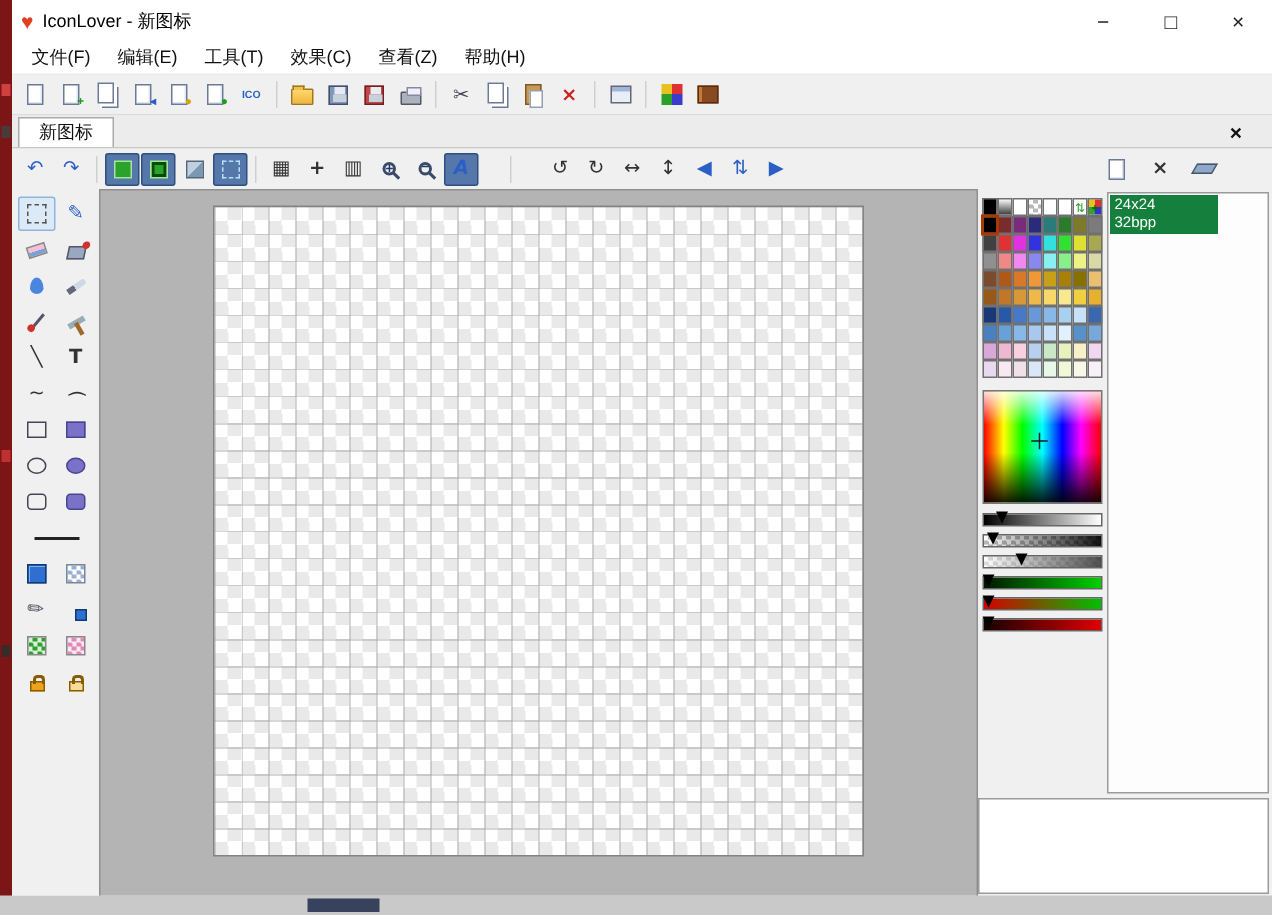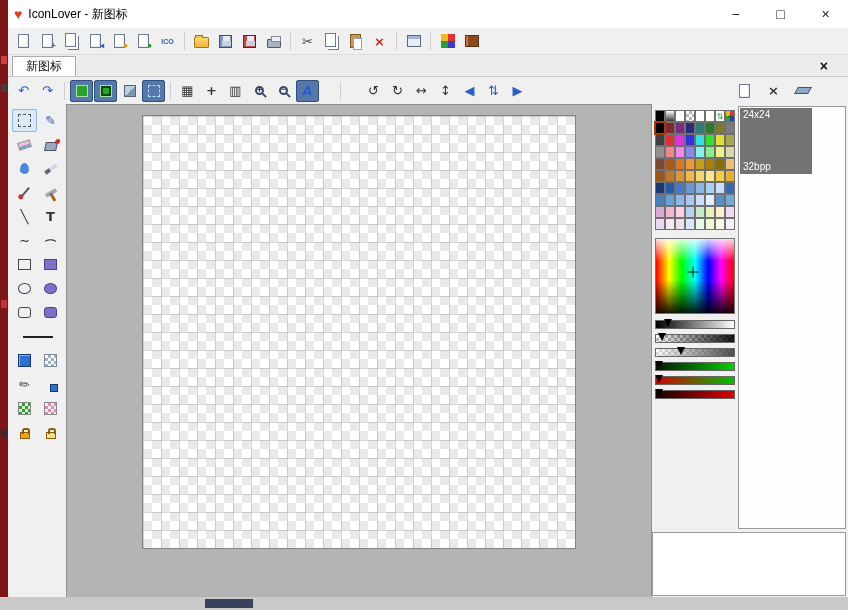--- a/index.html
+++ b/index.html
@@ -51,21 +51,21 @@
       repeating-linear-gradient(to right, rgba(150,150,150,.38) 0 1px, transparent 1px 18px),
       repeating-linear-gradient(to bottom, rgba(150,150,150,.38) 0 1px, transparent 1px 18px),
       conic-gradient(#e9e9e9 25%, #ffffff 0 50%, #e9e9e9 0 75%, #ffffff 0);
     background-size:100% 100%, 100% 100%, 18px 18px; }
 
   .rightside { width:196px; display:flex; flex-direction:column; flex:none; padding:2px 2px 1px 0; }
   .righttop { flex:1; display:flex; min-height:0; }
   .colorpanel { width:86px; padding:4px 3px 0 3px; flex:none; }
   .listpanel { flex:1; border:1px solid #9a9a9a; background:#fdfdfd; padding:1px; }
   .listitem { width:72px; min-height:26px; padding:1px 3px; font-size:10px; line-height:12px; display:flex; flex-direction:column; }
-  .listitem.selected { background:#737373; color:#fff;gap:40px; }
+  .listitem.selected { background:#15803d; color:#fff; }
   .preview { height:64px; border:1px solid #9a9a9a; background:#fff; margin-top:3px; flex:none; }
 
   .palgrid { display:grid; grid-template-columns:repeat(8, 10px); grid-auto-rows:12px; }
   .sw { width:10px; height:12px; border:1px solid #707070; margin:0 -1px -1px 0; display:flex; align-items:center; justify-content:center; }
   .sw.chk { background:conic-gradient(#b8b8b8 25%, #fff 0 50%, #b8b8b8 0 75%, #fff 0); background-size:6px 6px; }
   .sw.grd { background:linear-gradient(#fafafa, #3c3c3c); }
   .sw.swp { font-size:8px; color:#1f9d1f; background:#fff; }
   .sw.palico { background:conic-gradient(#e03030 25%, #3333cc 0 50%, #33a033 0 75%, #e8c020 0); font-size:8px; font-weight:bold; color:#0c6b0c; }
   .sw.sel { outline:2px solid #a83a00; outline-offset:-1px; z-index:2; }
 
@@ -176,20 +176,28 @@
     <div class="titlebar">
       <span class="appico">♥</span>
       <span class="title">IconLover - 新图标</span>
       <span class="wbtns">
         <span class="wbtn">−</span>
         <span class="wbtn">□</span>
         <span class="wbtn">×</span>
       </span>
     </div>
 
+    <div class="menubar">
+        <span class="mitem">文件(F)</span>
+        <span class="mitem">编辑(E)</span>
+        <span class="mitem">工具(T)</span>
+        <span class="mitem">效果(C)</span>
+        <span class="mitem">查看(Z)</span>
+        <span class="mitem">帮助(H)</span>
+      </div>
 
     <div class="toolbar tb1">
         <span class="tb">
           <i class="ip"></i>
         </span>
         <span class="tb">
           <i class="ip"></i>
           <em class="ov" style="color:#1f9d1f">+</em>
         </span>
         <span class="tb">

